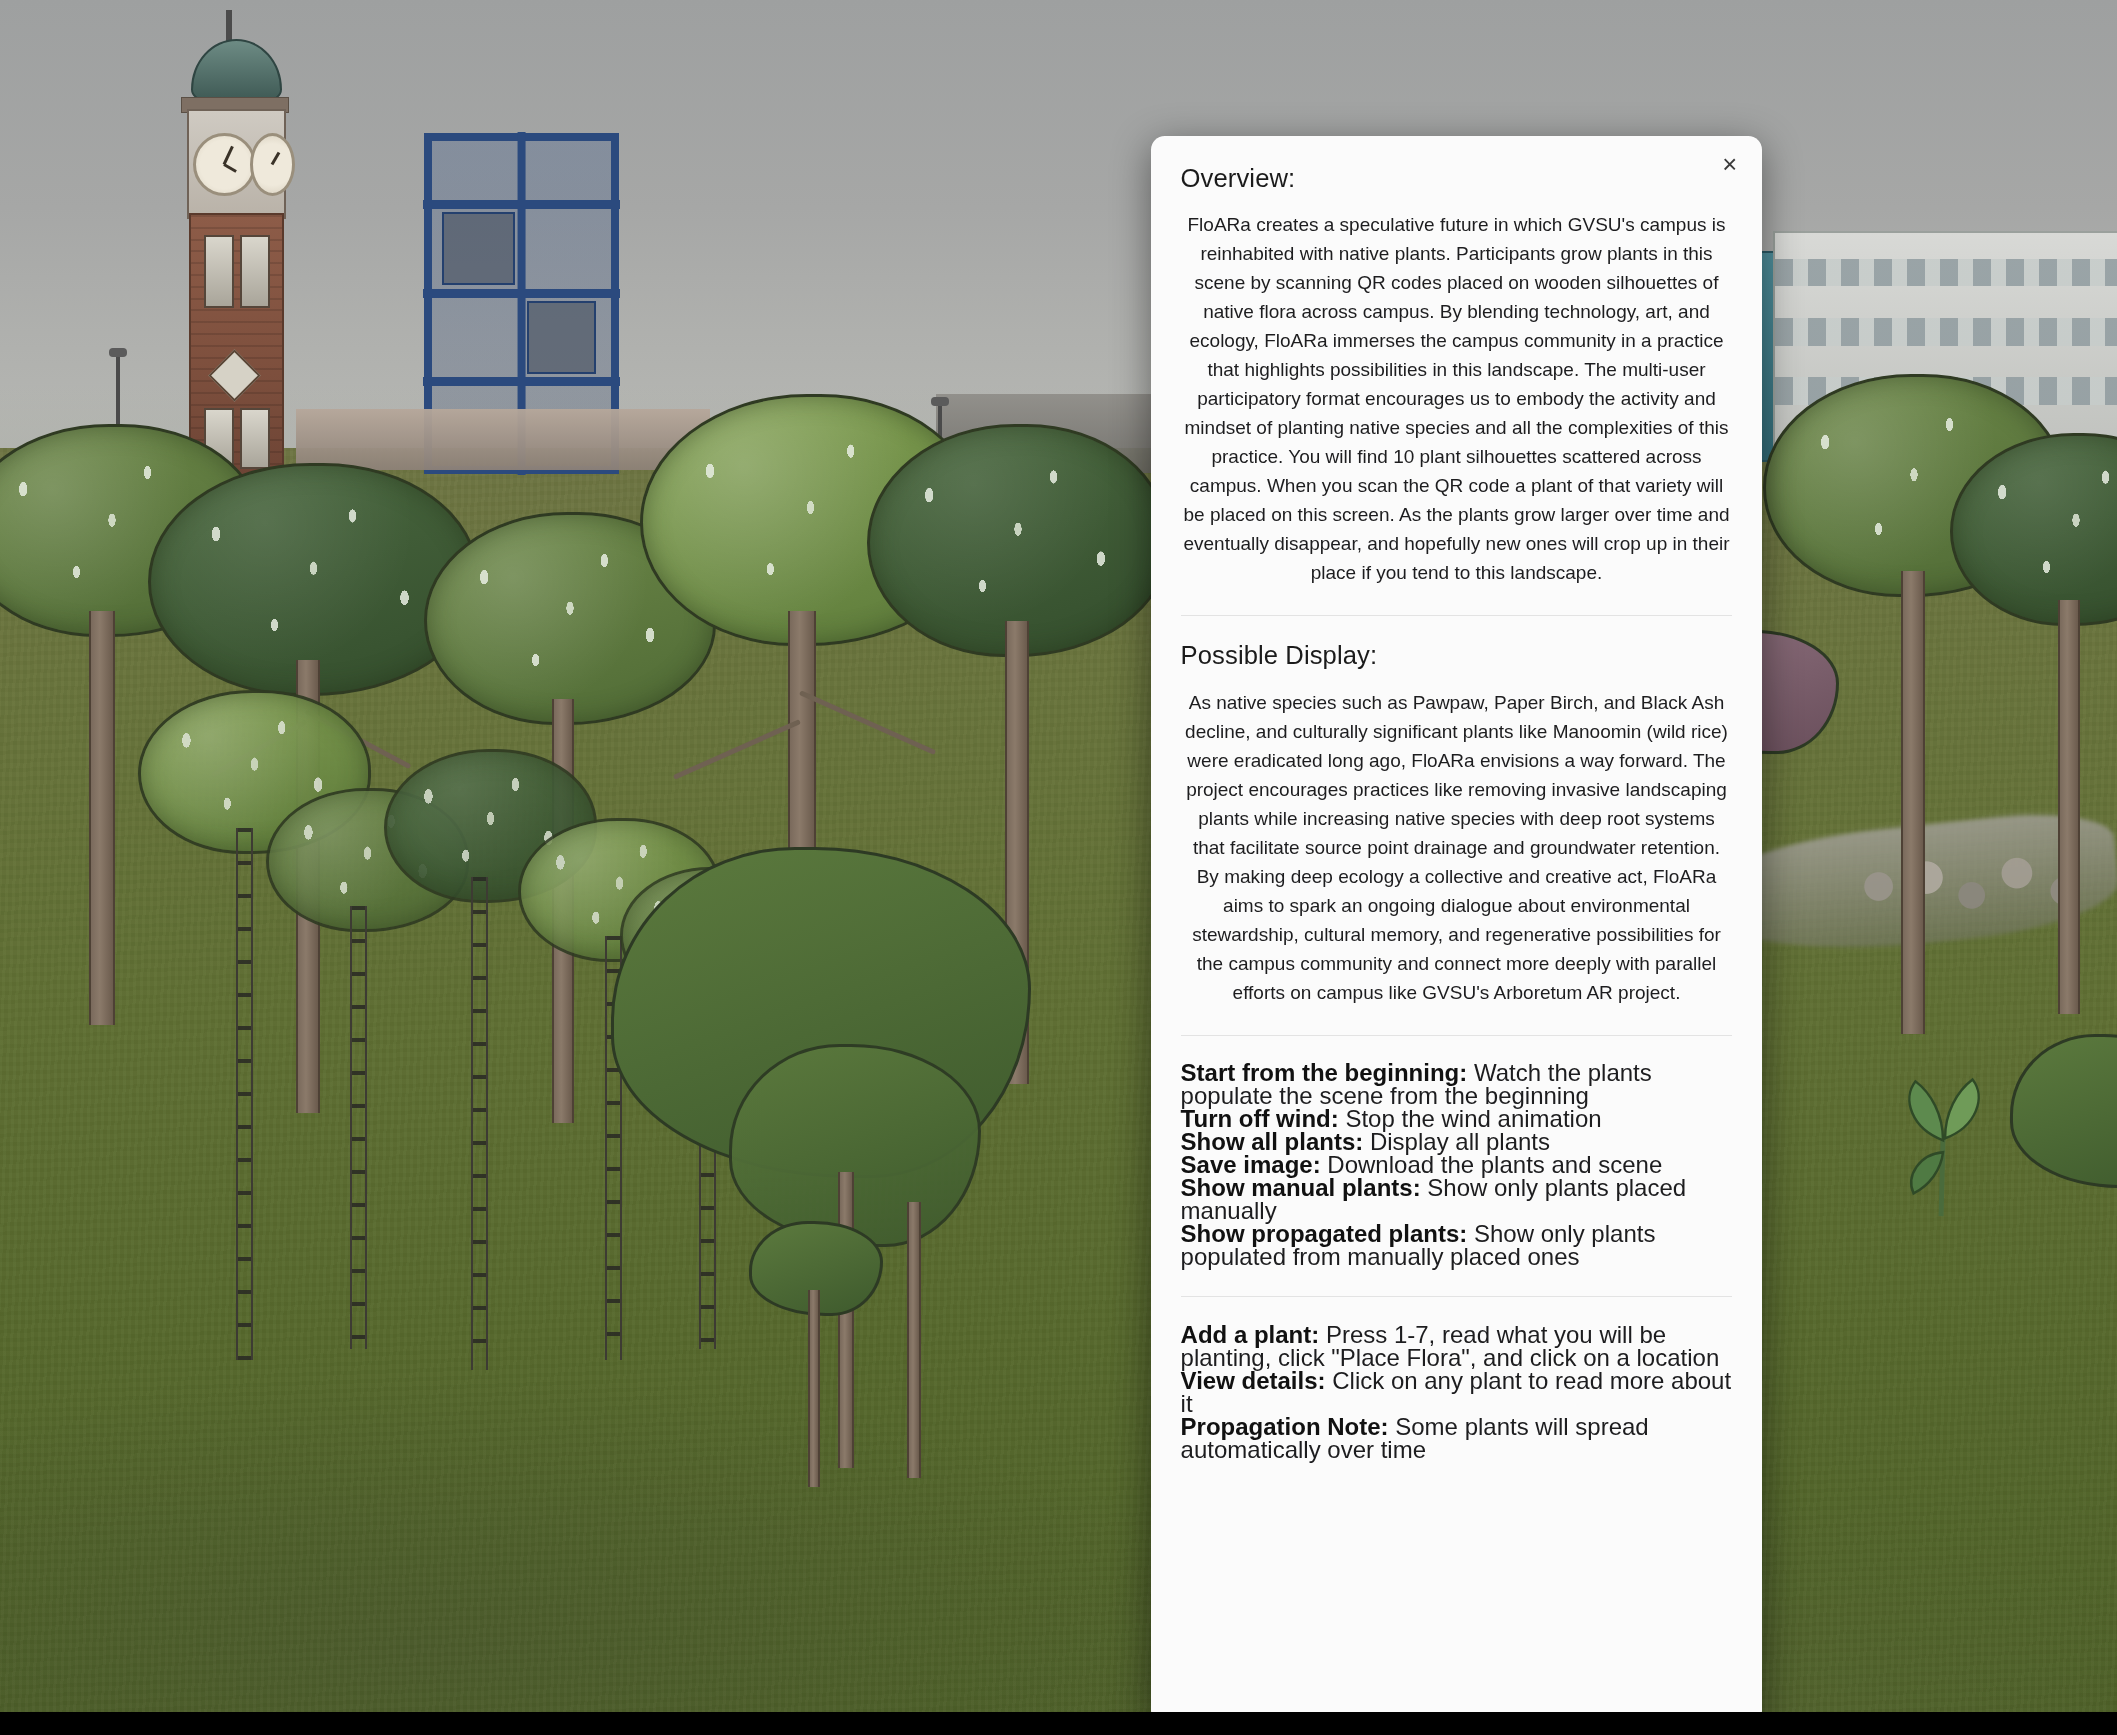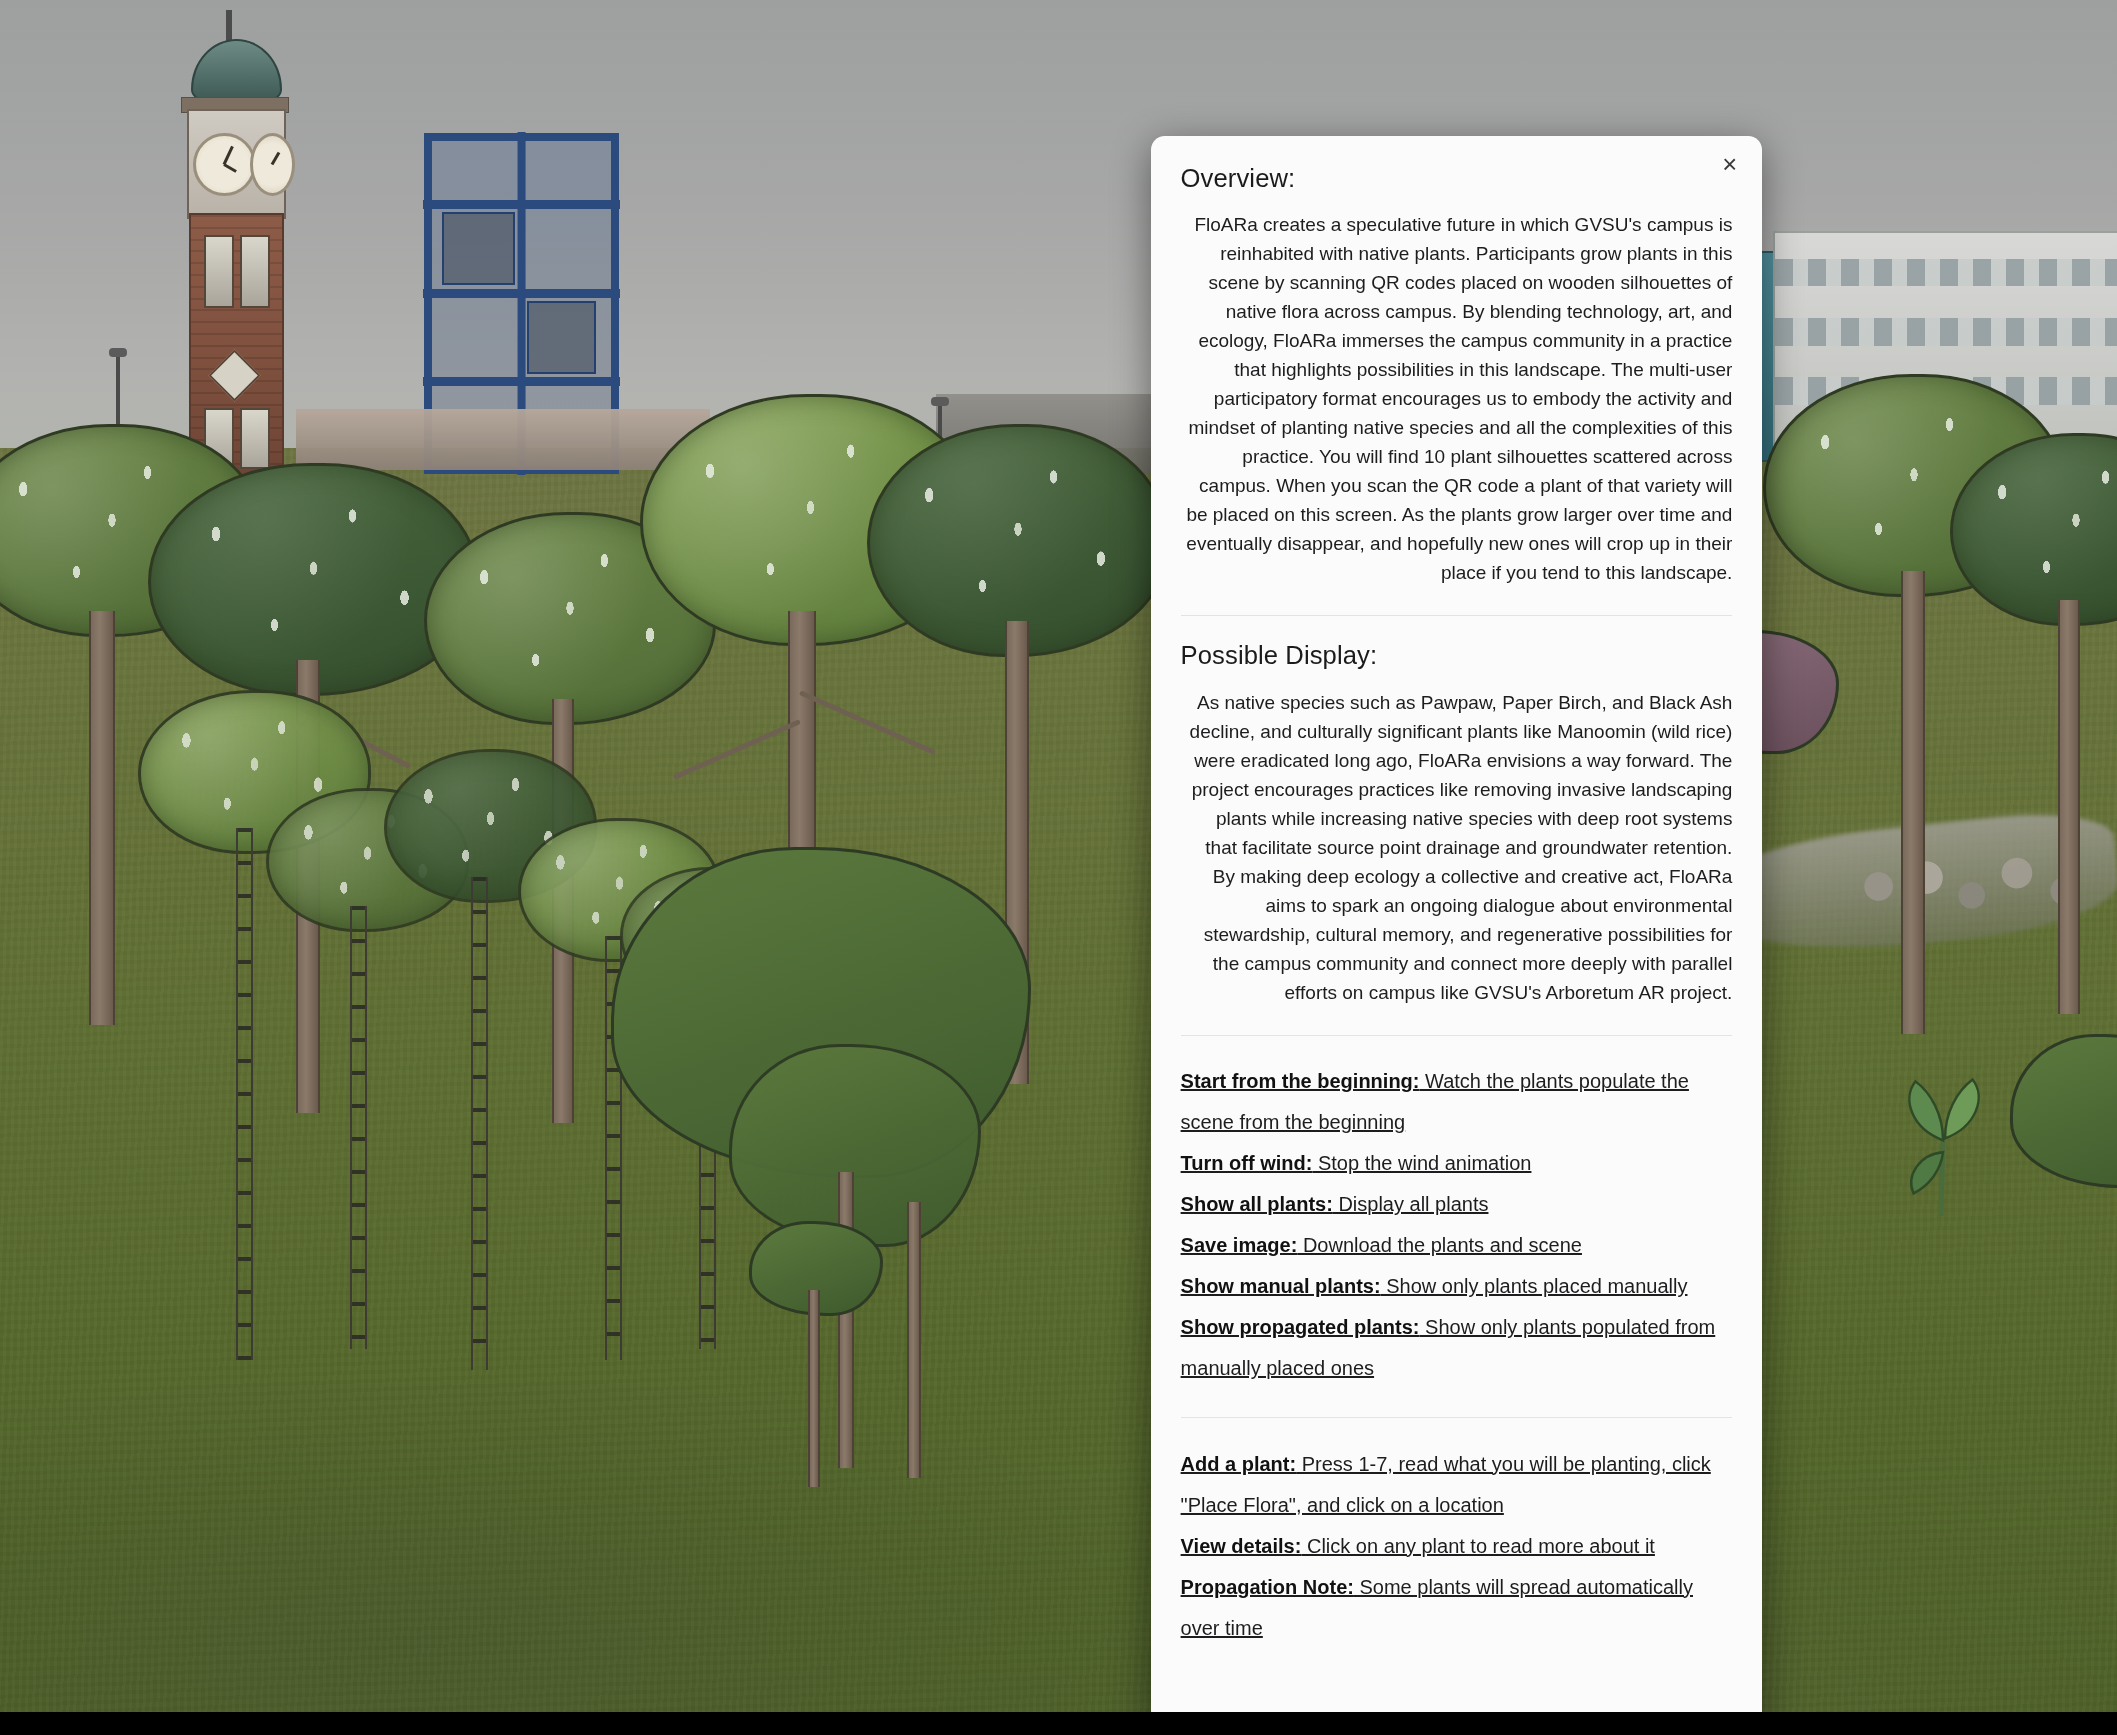--- a/index.html
+++ b/index.html
@@ -285,32 +285,31 @@
     color: #1b1b1b;
     margin: 0 0 17.7px 0;
     letter-spacing: 0.1px;
   }
   .sec-title.tight { margin-bottom: 15.8px; }
   .body-text {
     font-size: 19px;
     line-height: 29px;
     color: #1d1d1f;
     margin: 0;
-    text-align: right;
+    text-align: center;
   }
   .divider {
     height: 1px;
     background: #e3e3e3;
     margin: 27.6px 0 25.6px 0;
   }
   .menu-list, .howto-list {
-    font-size: 20px;
-    line-height: 41px;
+    font-size: 24px;
+    line-height: 23px;
     color: #1d1d1f;
-    text-decoration: underline;
   }
   .menu-list .row, .howto-list .row { margin-bottom: 0; }
   .menu-list b, .howto-list b { font-weight: 700; color: #111; }
   .bottom-fade {
     position: absolute;
     left: 0; right: 0; bottom: 0; height: 23.6px;
     background: linear-gradient(180deg, rgba(251,251,251,0), rgba(251,251,251,1));
     pointer-events: none;
   }
   .footer-bar {

